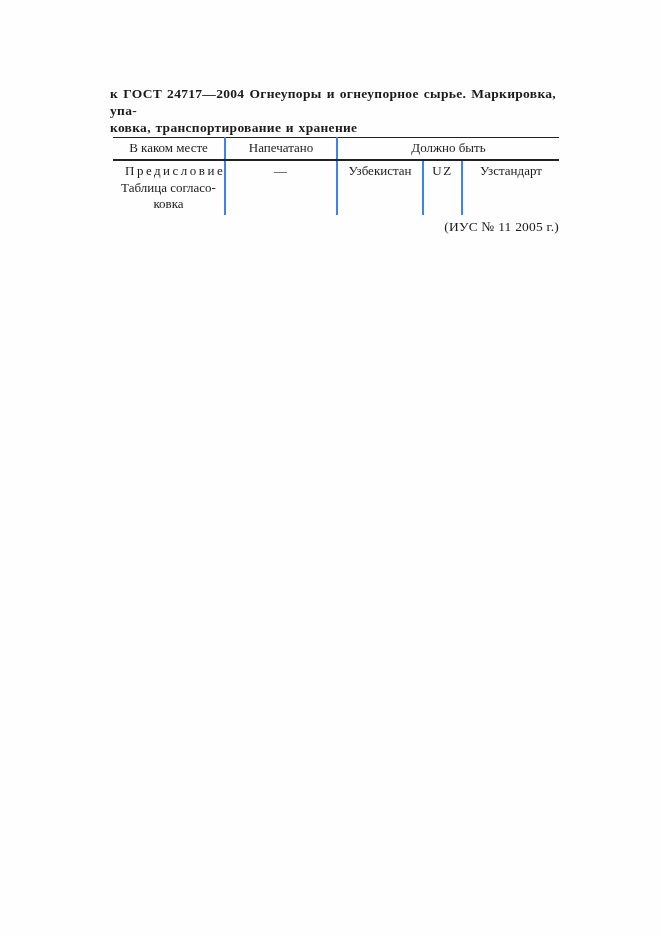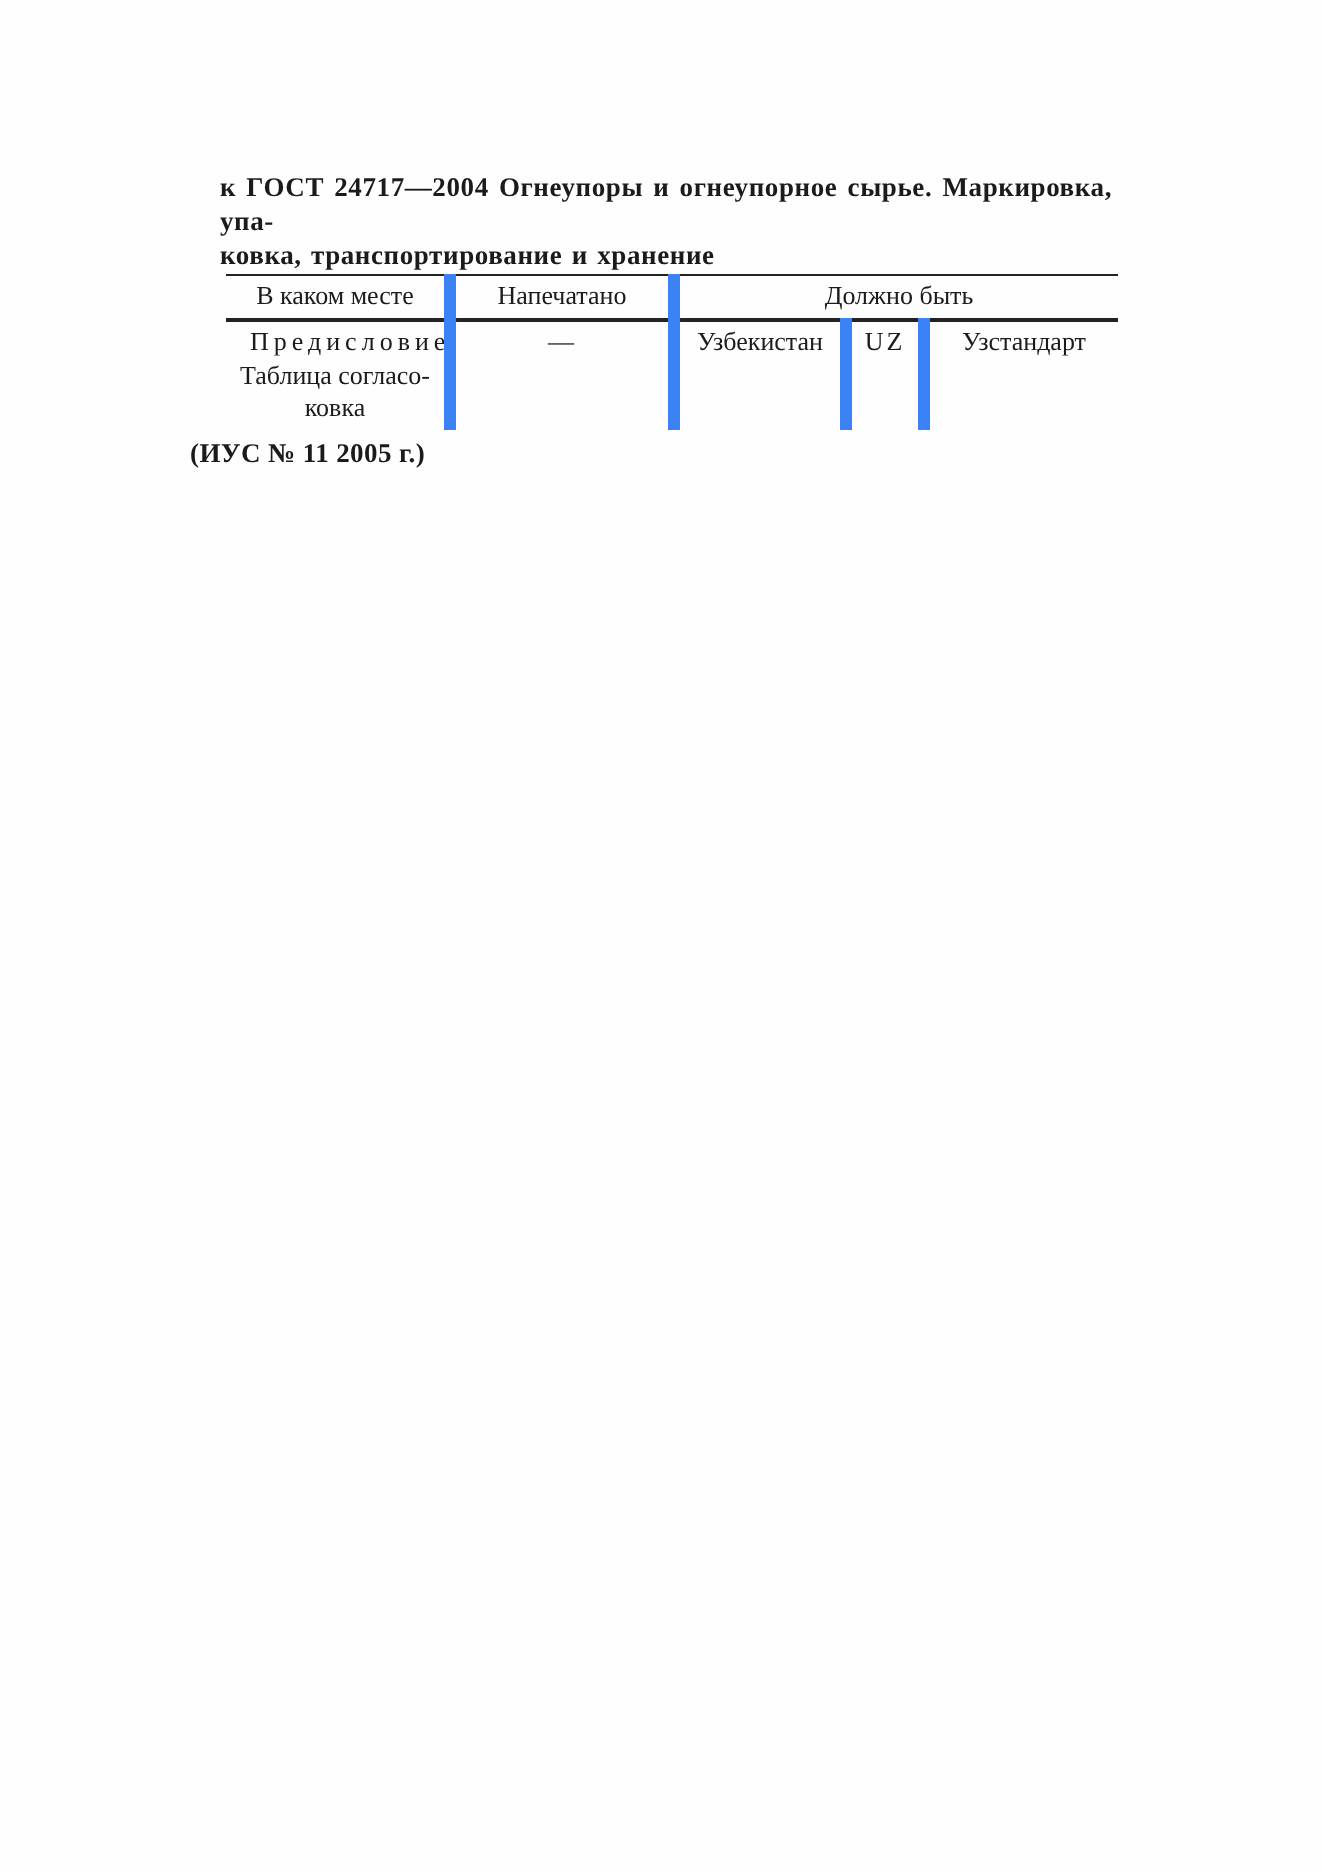--- a/index.html
+++ b/index.html
@@ -57,48 +57,47 @@
   table.amend-table td {
     vertical-align: top;
     text-align: center;
     padding: 2px 2px;
     height: 46px;
     overflow: hidden;
   }
   
   table.amend-table th + th,
   table.amend-table td + td {
-    border-left: 6px solid #3b82f6;
+    border-left: 2px solid #3b82f6;
   }
   td.cell-place {
     text-align: left;
     line-height: 16.5px;
     padding-left: 2px;
     padding-right: 3px;
   }
   .place-l1 {
     text-indent: 10px;
     letter-spacing: 2.5px;
   }
   td.cell-printed {
     letter-spacing: 1px;
   }
   td.cell-code {
     letter-spacing: 1.5px;
     margin-left: 43px;
   }
   .issue-ref {
     position: absolute;
-    left: 95px;
+    left: 113px;
     top: 219px;
     width: 446px;
-    text-align: left;
+    text-align: right;
     font-size: 13.5px;
     letter-spacing: 0.2px;
-    font-weight: bold;
   }
 </style>
 </head>
 <body>
 
 <div class="page">
 
   <div class="doc-title">
     <div class="t-line justify">к ГОСТ 24717—2004 Огнеупоры и огнеупорное сырье. Маркировка, упа-</div>
     <div class="t-line">ковка, транспортирование и хранение</div>

